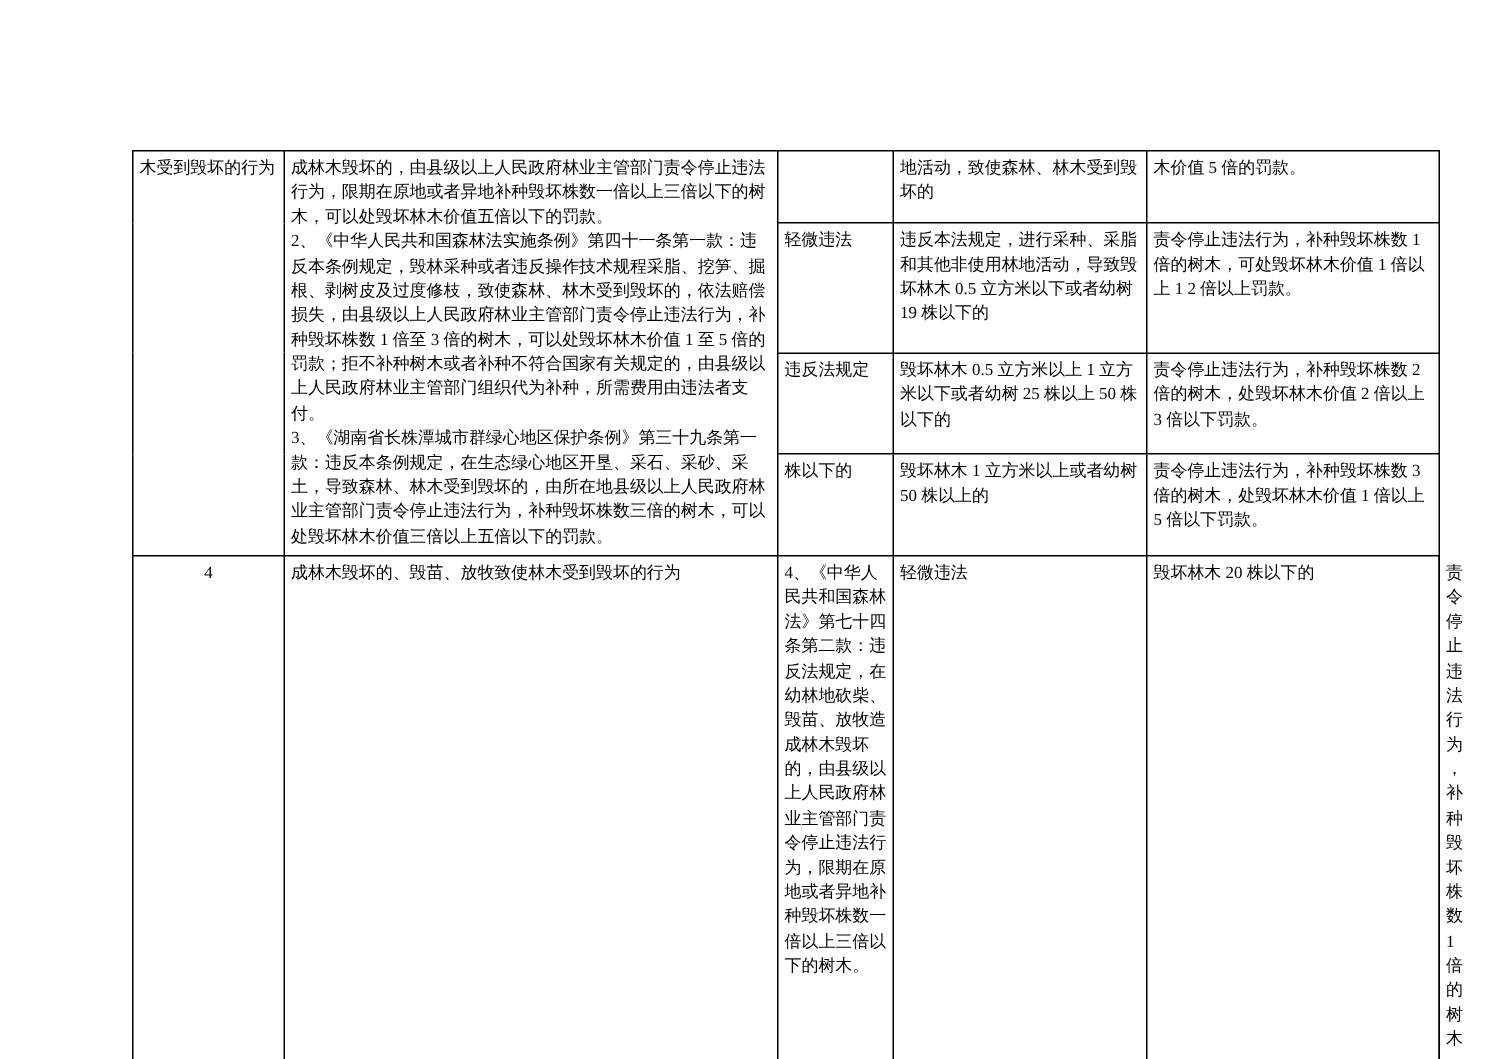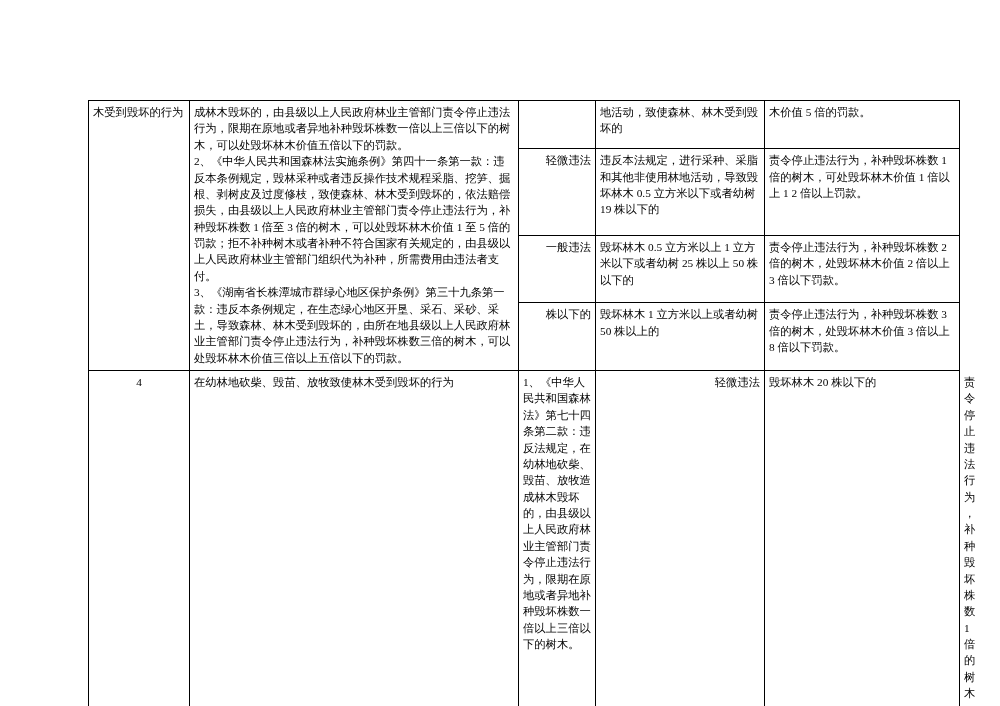--- a/index.html
+++ b/index.html
@@ -50,21 +50,21 @@
   td.c-basis { width: 320px; margin-left: 13px; }
   td.c-level { width: 68px; }
   td.c-standard { width: 160px; margin-left: 19px; }
   td.c-penalty { width: 186px; }
   .cell-text {
     display: block;
     white-space: pre-wrap;
   }
   .lvl {
     vertical-align: middle;
-    text-align: right;
+    text-align: left;
   }
 </style>
 </head>
 <body>
 
 <div class="page">
   <div class="table-wrap">
     <table class="doc-table">
       <tbody>
 
@@ -93,50 +93,50 @@
           </td>
           <td class="c-standard">
             <span class="cell-text">违反本法规定，进行采种、采脂和其他非使用林地活动，导致毁坏林木 0.5 立方米以下或者幼树 19 株以下的</span>
           </td>
           <td class="c-penalty">
             <span class="cell-text">责令停止违法行为，补种毁坏株数 1 倍的树木，可处毁坏林木价值 1 倍以上 1 2 倍以上罚款。</span>
           </td>
         </tr>
         <tr>
           <td class="c-level lvl">
-            <span class="cell-text">一般违法</span>
+            <span class="cell-text">违反法规定</span>
           </td>
           <td class="c-standard">
             <span class="cell-text">毁坏林木 0.5 立方米以上 1 立方米以下或者幼树 25 株以上 50 株以下的</span>
           </td>
           <td class="c-penalty">
             <span class="cell-text">责令停止违法行为，补种毁坏株数 2 倍的树木，处毁坏林木价值 2 倍以上 3 倍以下罚款。</span>
           </td>
         </tr>
         <tr>
           <td class="c-level lvl">
             <span class="cell-text">株以下的</span>
           </td>
           <td class="c-standard">
             <span class="cell-text">毁坏林木 1 立方米以上或者幼树 50 株以上的</span>
           </td>
           <td class="c-penalty">
-            <span class="cell-text">责令停止违法行为，补种毁坏株数 3 倍的树木，处毁坏林木价值 3 倍以上 8 倍以下罚款。</span>
+            <span class="cell-text">责令停止违法行为，补种毁坏株数 3 倍的树木，处毁坏林木价值 1 倍以上 5 倍以下罚款。</span>
           </td>
         </tr>
 
         <tr>
           <td class="c-num" rowspan="3">
             <span class="cell-text">4</span>
           </td>
           <td class="c-behavior" rowspan="3">
-            <span class="cell-text">在幼林地砍柴、毁苗、放牧致使林木受到毁坏的行为</span>
+            <span class="cell-text">成林木毁坏的、毁苗、放牧致使林木受到毁坏的行为</span>
           </td>
           <td class="c-basis" rowspan="3">
-            <span class="cell-text">1、《中华人民共和国森林法》第七十四条第二款：违反法规定，在幼林地砍柴、毁苗、放牧造成林木毁坏的，由县级以上人民政府林业主管部门责令停止违法行为，限期在原地或者异地补种毁坏株数一倍以上三倍以下的树木。</span>
+            <span class="cell-text">4、《中华人民共和国森林法》第七十四条第二款：违反法规定，在幼林地砍柴、毁苗、放牧造成林木毁坏的，由县级以上人民政府林业主管部门责令停止违法行为，限期在原地或者异地补种毁坏株数一倍以上三倍以下的树木。</span>
           </td>
           <td class="c-level lvl">
             <span class="cell-text">轻微违法</span>
           </td>
           <td class="c-standard">
             <span class="cell-text">毁坏林木 20 株以下的</span>
           </td>
           <td class="c-penalty">
             <span class="cell-text">责令停止违法行为，补种毁坏株数 1 倍的树木。</span>
           </td>

